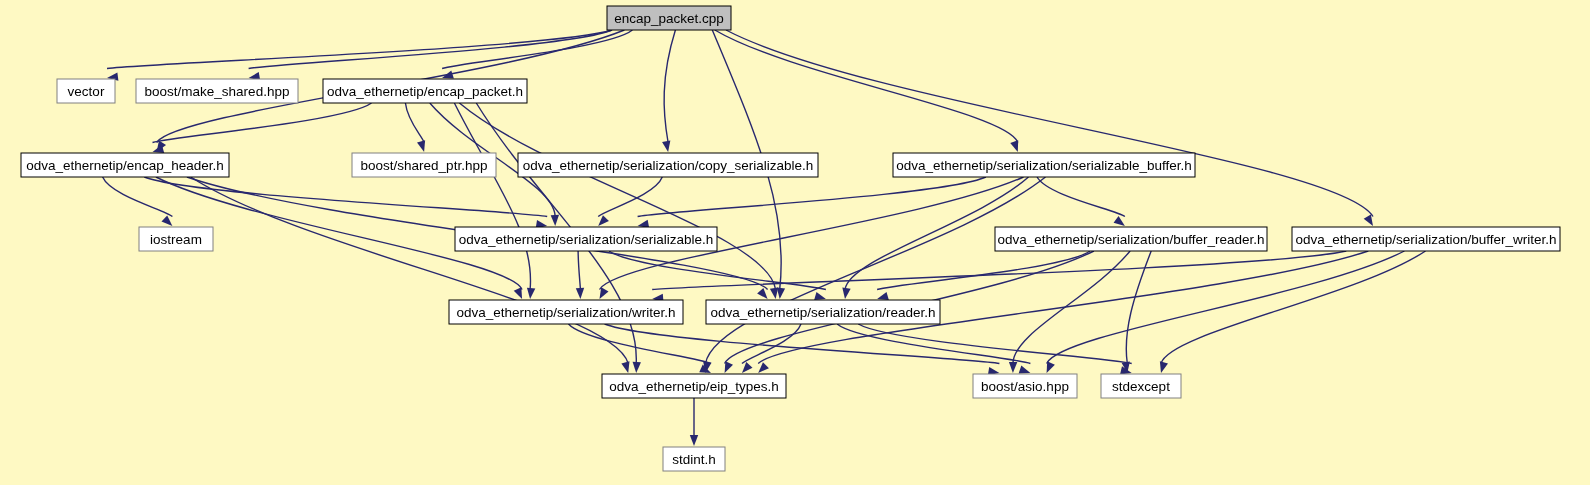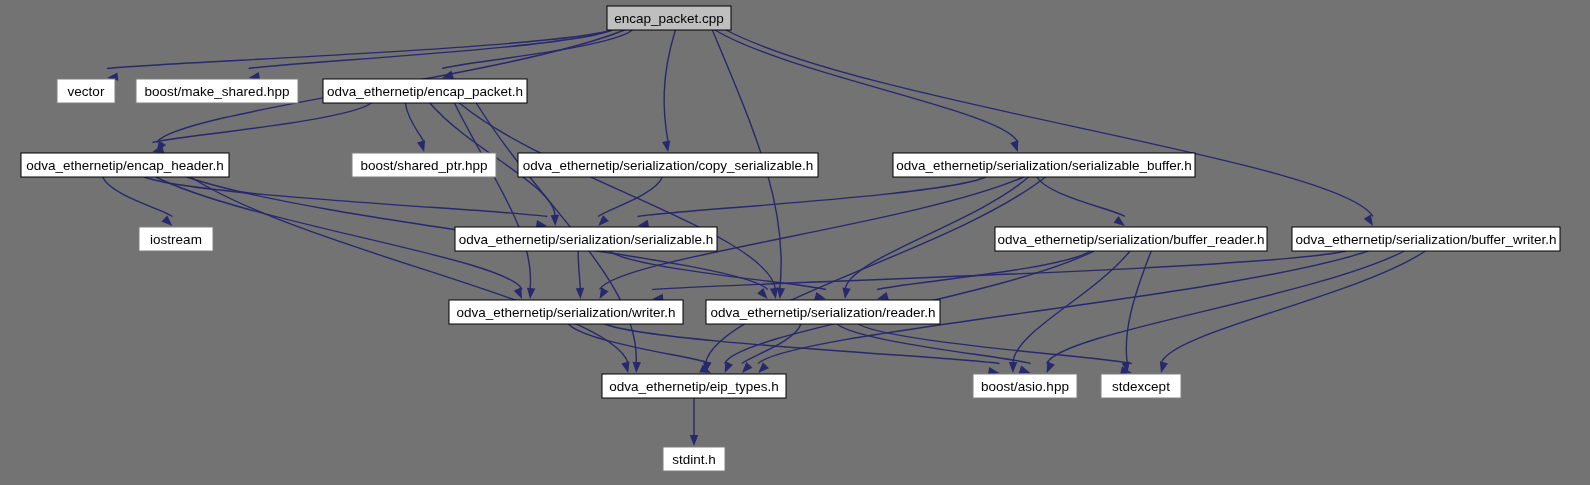--- a/index.html
+++ b/index.html
@@ -4,21 +4,21 @@
 <style>
   html, body {
     margin: 0;
     padding: 0;
     background: #ffffff;
   }
   #graph-root {
     position: relative;
     width: 1590px;
     height: 485px;
-    background: #737373;
+    background: #fef9c3;
     font-family: "Liberation Sans", sans-serif;
     overflow: hidden;
   }
   svg#graph-svg {
     position: absolute;
     top: 0;
     left: 0;
     width: 1590px;
     height: 485px;
     display: block;

